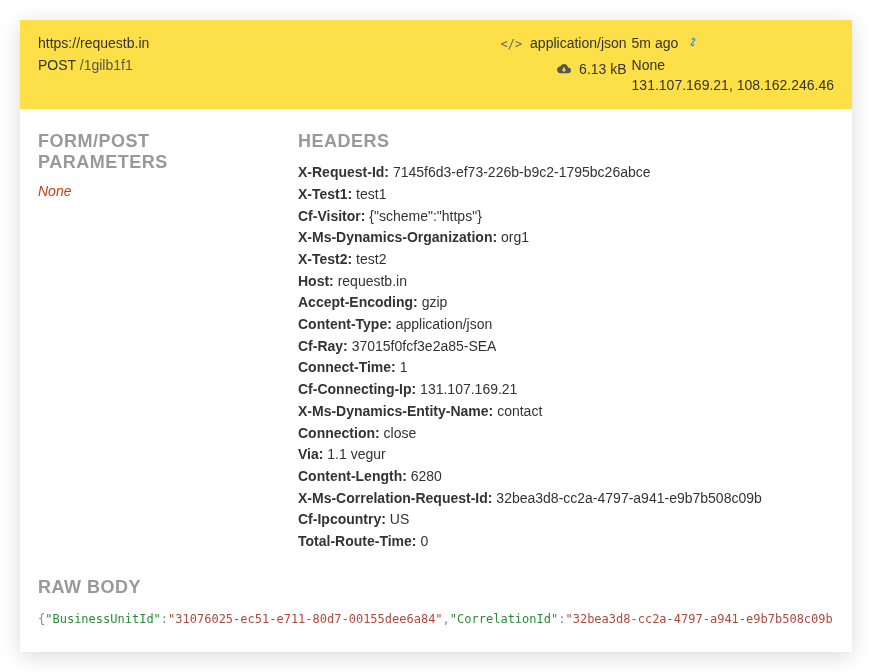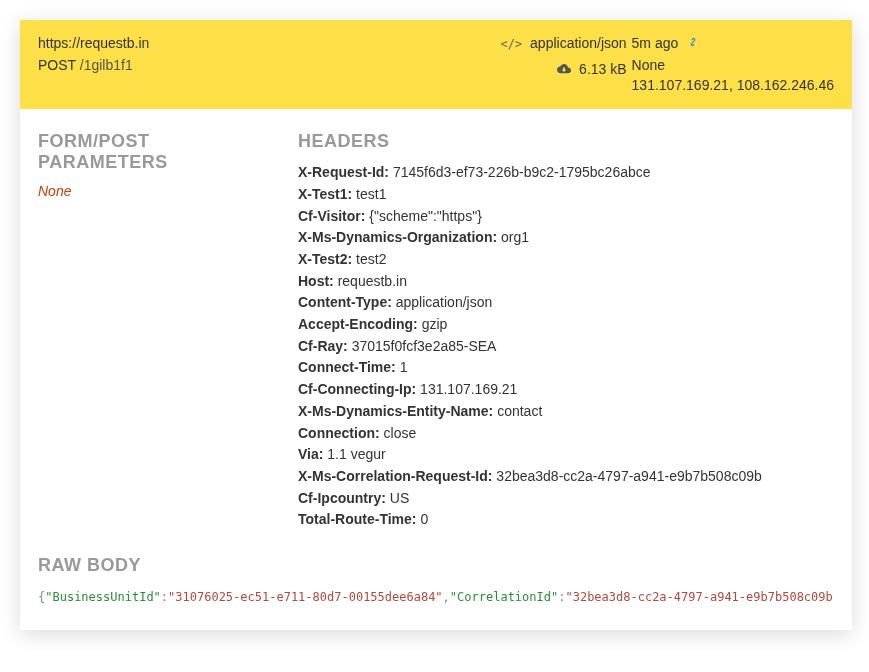--- a/index.html
+++ b/index.html
@@ -150,28 +150,29 @@
       </div>
       <div class="detail-col right">
         <div class="section-title">HEADERS</div>
         <div class="headers-list" id="headers-list">
             <div class="header-item"><span class="header-key">X-Request-Id: </span><span class="header-val">7145f6d3-ef73-226b-b9c2-1795bc26abce</span></div>
             <div class="header-item"><span class="header-key">X-Test1: </span><span class="header-val">test1</span></div>
             <div class="header-item"><span class="header-key">Cf-Visitor: </span><span class="header-val">{"scheme":"https"}</span></div>
             <div class="header-item"><span class="header-key">X-Ms-Dynamics-Organization: </span><span class="header-val">org1</span></div>
             <div class="header-item"><span class="header-key">X-Test2: </span><span class="header-val">test2</span></div>
             <div class="header-item"><span class="header-key">Host: </span><span class="header-val">requestb.in</span></div>
+            <div class="header-item"><span class="header-key">Accept-Encoding: </span><span class="header-val">gzip</span></div>
             <div class="header-item"><span class="header-key">Content-Type: </span><span class="header-val">application/json</span></div>
-            <div class="header-item"><span class="header-key">Accept-Encoding: </span><span class="header-val">gzip</span></div>
             <div class="header-item"><span class="header-key">Cf-Ray: </span><span class="header-val">37015f0fcf3e2a85-SEA</span></div>
             <div class="header-item"><span class="header-key">Connect-Time: </span><span class="header-val">1</span></div>
             <div class="header-item"><span class="header-key">Cf-Connecting-Ip: </span><span class="header-val">131.107.169.21</span></div>
             <div class="header-item"><span class="header-key">X-Ms-Dynamics-Entity-Name: </span><span class="header-val">contact</span></div>
             <div class="header-item"><span class="header-key">Connection: </span><span class="header-val">close</span></div>
             <div class="header-item"><span class="header-key">Via: </span><span class="header-val">1.1 vegur</span></div>
+            <div class="header-item"><span class="header-key">Content-Length: </span><span class="header-val">6280</span></div>
             <div class="header-item"><span class="header-key">X-Ms-Correlation-Request-Id: </span><span class="header-val">32bea3d8-cc2a-4797-a941-e9b7b508c09b</span></div>
             <div class="header-item"><span class="header-key">Cf-Ipcountry: </span><span class="header-val">US</span></div>
             <div class="header-item"><span class="header-key">Total-Route-Time: </span><span class="header-val">0</span></div>
           </div>
       </div>
     </div>
 
     <div class="raw-body-section">
       <div class="section-title">RAW BODY</div>
       <div class="raw-body-pre" id="raw-body-pre"><span class="json-brace">{</span><span class="json-key">"BusinessUnitId"</span><span class="json-colon">:</span><span class="json-str">"31076025-ec51-e711-80d7-00155dee6a84"</span><span class="json-comma">,</span><span class="json-key">"CorrelationId"</span><span class="json-colon">:</span><span class="json-str">"32bea3d8-cc2a-4797-a941-e9b7b508c09b"</span></div>

